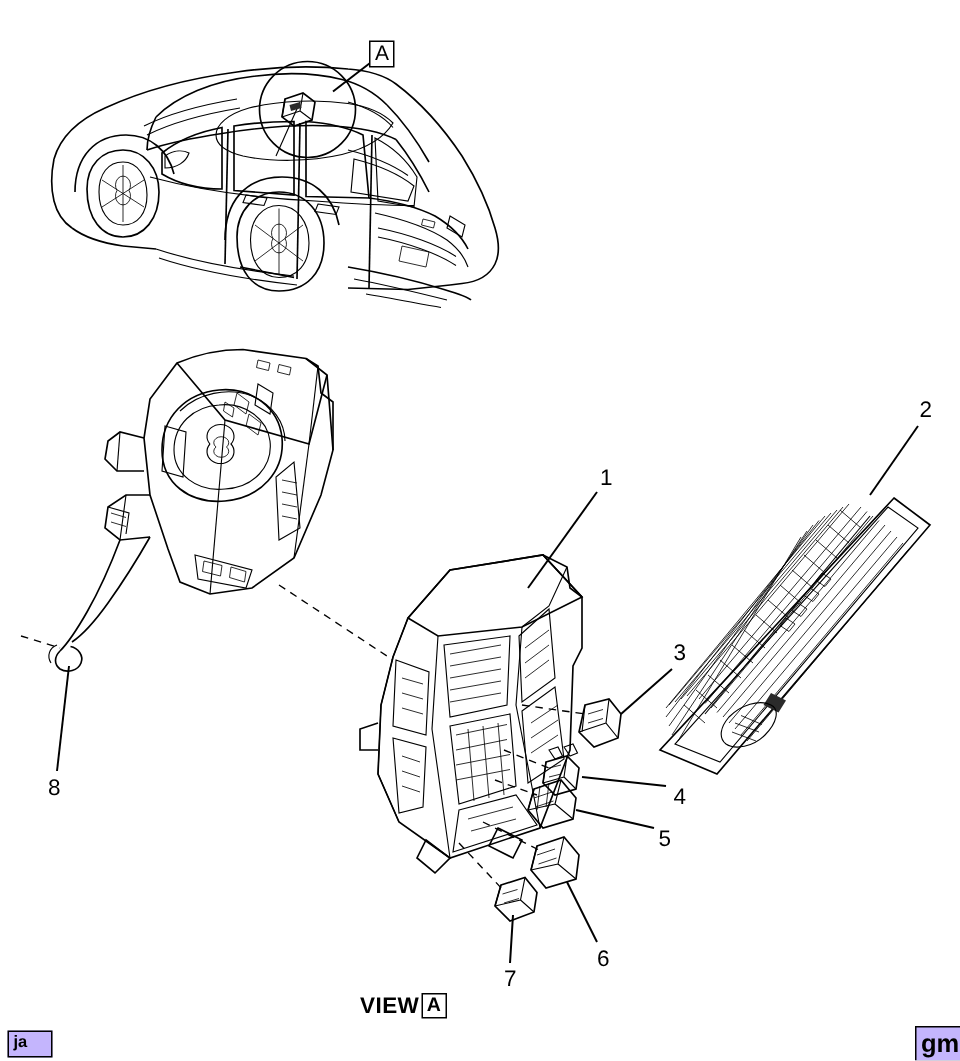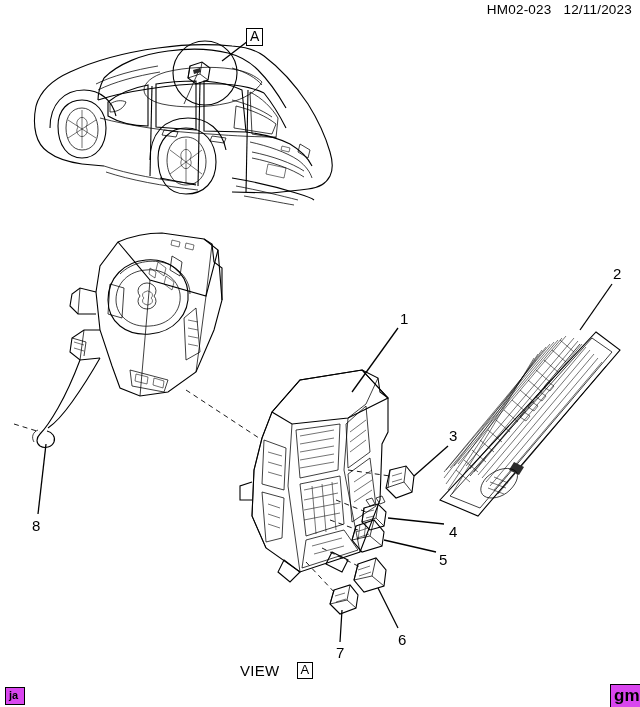--- a/index.html
+++ b/index.html
@@ -40,30 +40,31 @@
     top: 27px;
   }
   .viewlabel {
     position: absolute;
     left: 240px;
     top: 662px;
     font-size: 15px;
     white-space: nowrap;
     display: flex;
     align-items: center;
-    gap: 16px;
+    gap: 0px;
+    font-weight: bold;
   }
   .viewlabel .word { margin-right: 1px; letter-spacing: 0.3px; }
   .corner-tag {
     position: absolute;
     border: 1.6px solid #000;
-    background: #d946ef;
+    background: #c4b5fd;
     font-size: 11px;
     line-height: 1;
-    padding: 2px 6px 3px 3px;
+    padding: 2px 16px 3px 3px;
     font-weight: bold;
   }
   #ja-tag { left: 5px; top: 687px; }
   #gm-tag { left: 610px; top: 684px; font-size: 17px; }
   .num {
     position: absolute;
     font-size: 15px;
     line-height: 1;
   }
   svg.art {
@@ -78,24 +79,20 @@
   .ln-hair { stroke: #000; stroke-width: 0.55; fill: none; }
   .lead { stroke: #000; stroke-width: 1.3; fill: none; }
   .lead-dash { stroke: #000; stroke-width: 0.9; fill: none; stroke-dasharray: 5 4; }
   .filld { fill: #2b2b2b; }
 </style>
 </head>
 <body>
 
 <div id="page">
 
-  <div class="hdr">
-    <span>HM02-023</span>
-    <span style="margin-left:8px;">12/11/2023</span>
-  </div>
 
   <svg class="art" viewBox="0 0 640 707">
 
     <g>
 
       <path class="ln" d="M36 106 C40 92 52 80 70 72 C96 60 128 52 158 48
         C186 44 212 44 232 46 C246 47 256 50 264 56
         C280 68 296 86 308 104 C318 120 326 138 330 152
         C333 162 333 170 330 176 C326 184 318 188 308 189
         L300 190"></path>

